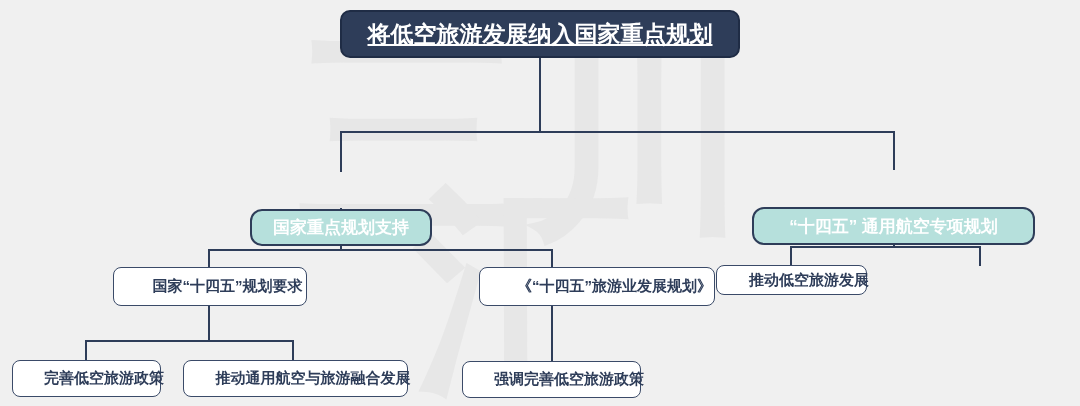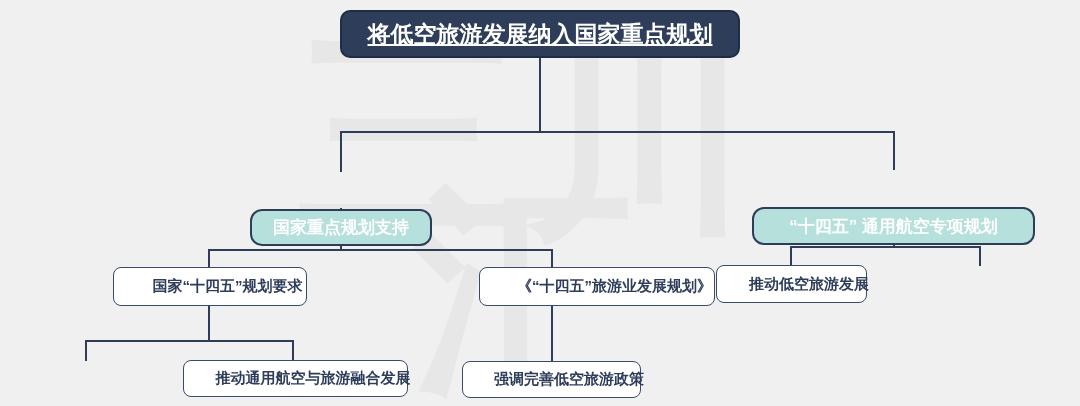--- a/index.html
+++ b/index.html
@@ -72,21 +72,21 @@
   .node.plain {
     background: #ffffff;
     color: #2e3d59;
     border: 1.5px solid #3a4a68;
     border-radius: 8px;
     font-size: 15px;
     padding-left: 35px;
   }
   .node.l3a { left: 113px; top: 267px; width: 194px; height: 39px; }
   .node.l3b { left: 434px; top: 267px; width: 236px; height: 39px; margin-left: 45px; }
-  .node.r3a { left: 716px; top: 265px; width: 151px; height: 38px; }
+  .node.r3a { left: 716px; top: 265px; width: 151px; height: 30px; }
   .node.r3b { left: 890px; top: 265px; width: 181px; height: 38px; }
   .node.l4a { left: 12px;  top: 360px; width: 149px; height: 37px; }
   .node.l4b { left: 183px; top: 360px; width: 225px; height: 37px; }
   .node.l4c { left: 462px; top: 361px; width: 179px; height: 37px; }
 </style>
 </head>
 <body>
 
 <div class="canvas">
 
@@ -121,18 +121,19 @@
 
   <div class="node teal right">“十四五” 通用航空专项规划</div>
 
   <div class="node plain l3a">国家“十四五”规划要求</div>
 
   <div class="node plain l3b">《“十四五”旅游业发展规划》</div>
 
   <div class="node plain r3a">推动低空旅游发展</div>
 
 
+  <div class="node plain l4a">完善低空旅游政策</div>
 
   <div class="node plain l4c">强调完善低空旅游政策</div>
 
   <div class="node plain l4b">推动通用航空与旅游融合发展</div>
 
 </div>
 
 </body></html>

